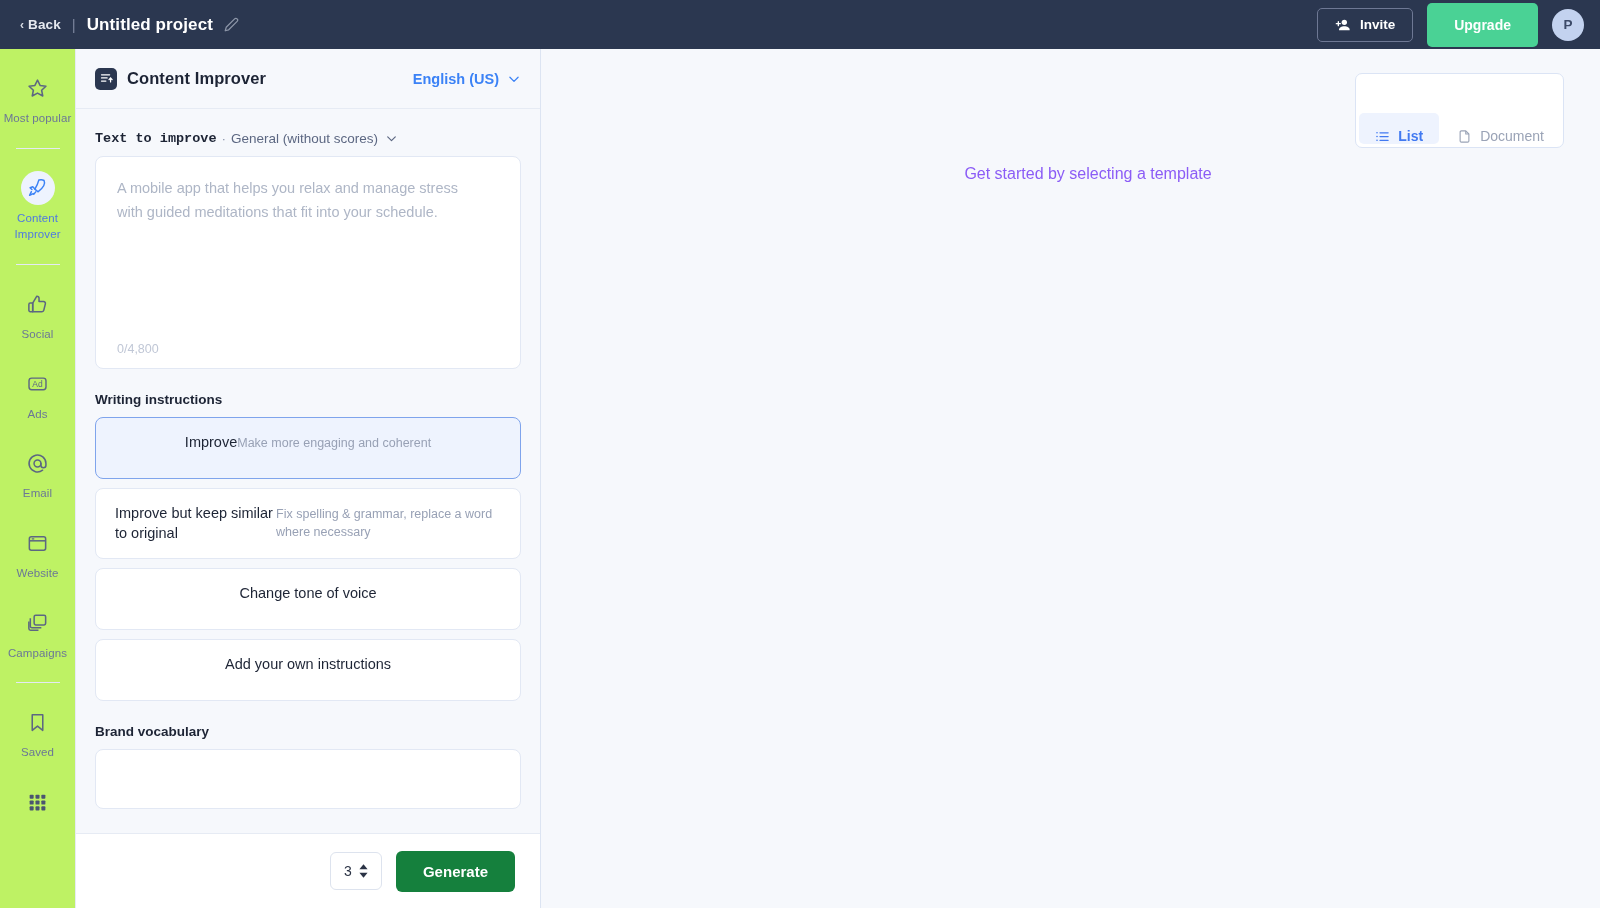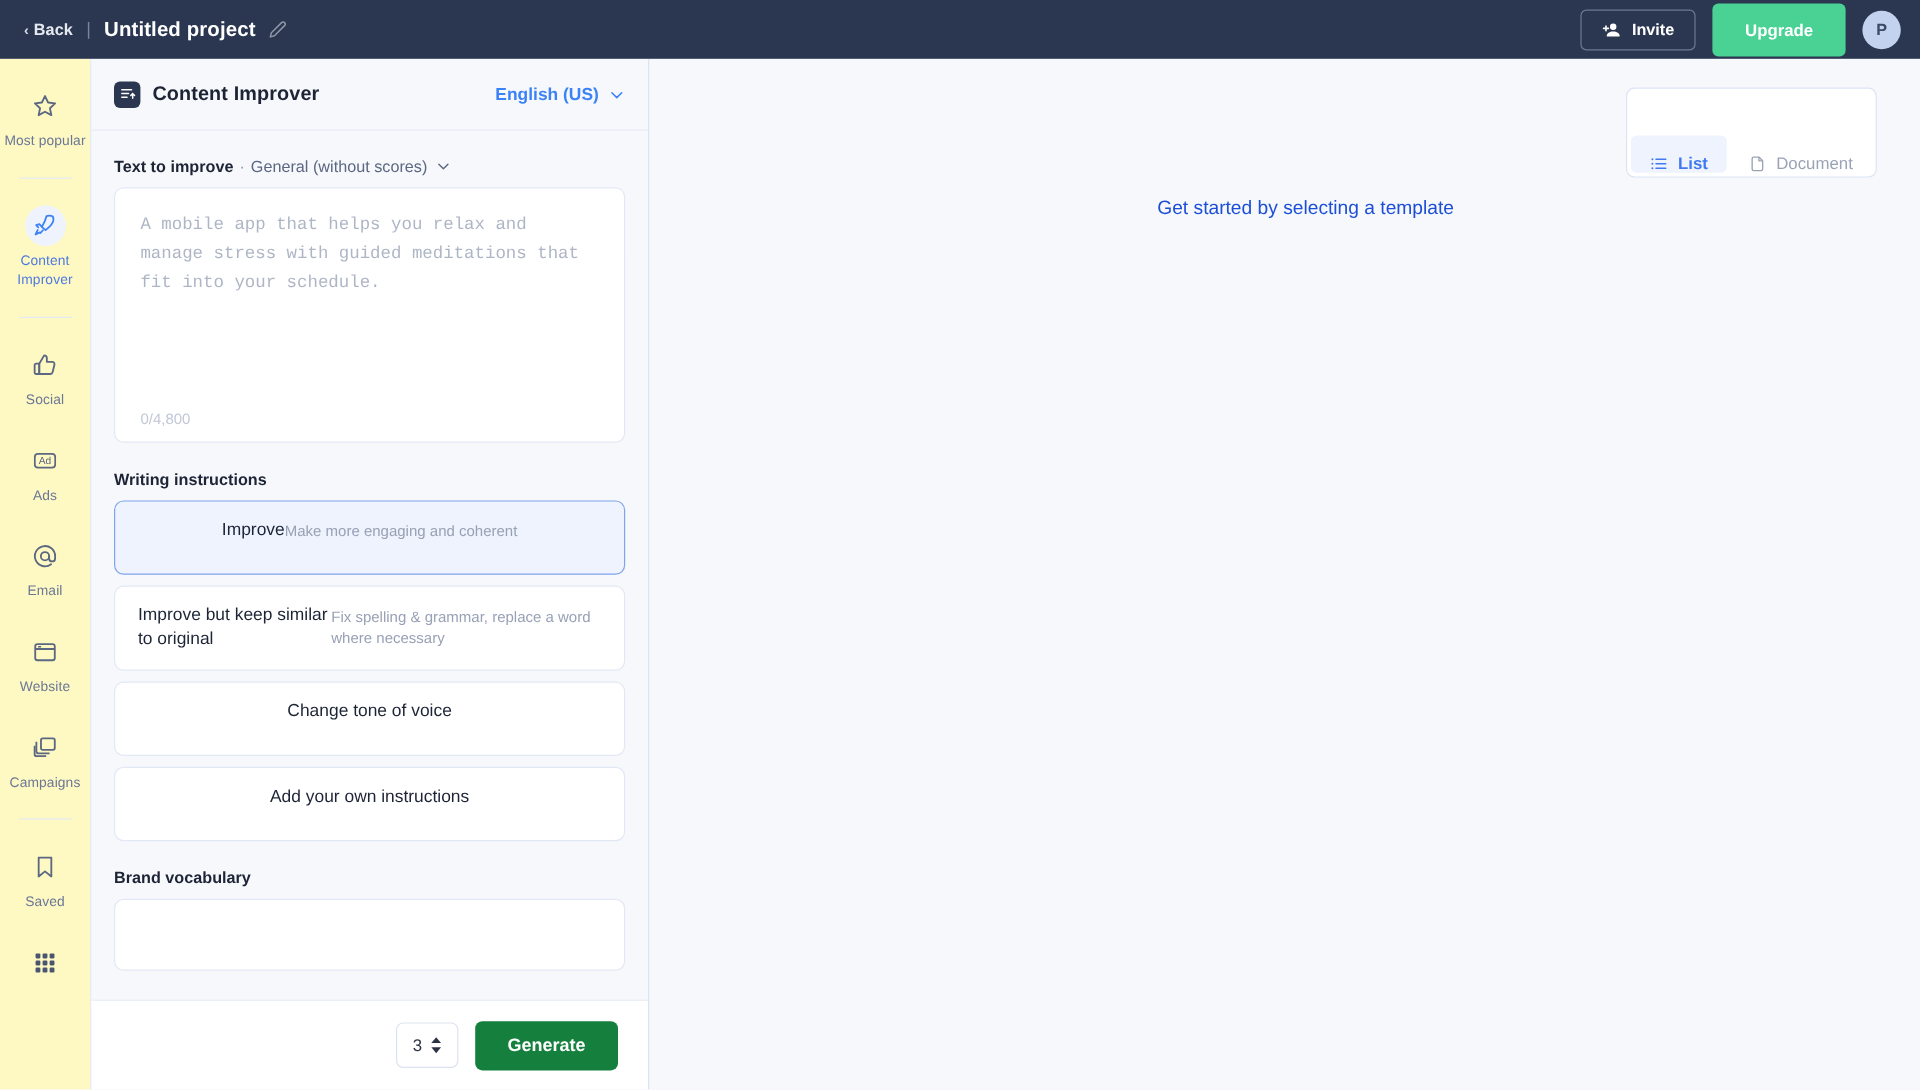--- a/index.html
+++ b/index.html
@@ -51,21 +51,21 @@
   .avatar {
     width: 32px; height: 32px; border-radius: 50%;
     background: #c3d2ef; color: #3c4a68;
     display: flex; align-items: center; justify-content: center;
     font-size: 13.5px; font-weight: 600; cursor: pointer;
   }
 
   
   .rail {
     position: absolute; top: 49px; left: 0; width: 76px; bottom: 0;
-    background: #fef9c3; border-right: 1px solid #e6ebf4;
+    background: #bef264; border-right: 1px solid #e6ebf4;
     display: flex; flex-direction: column; align-items: center;
     padding-top: 17px;
     overflow: hidden;
     z-index: 30;
   }
   .rail-item {
     width: 76px; padding: 5px 2px 4px;
     display: flex; flex-direction: column; align-items: center;
     cursor: pointer; margin-bottom: 15px;
   }
@@ -108,34 +108,33 @@
 
   .panel-body {
     position: absolute; top: 60px; left: 0; right: 0; bottom: 75px;
     overflow: hidden; padding: 22px 19px 0;
   }
 
   .field-label {
     font-size: 13.5px; color: #1d2435; margin-bottom: 10px;
     display: flex; align-items: center; gap: 5px;
   }
-  .field-label b { font-weight: 700; }
+  .field-label b { font-weight: 700; font-family: Liberation Mono, monospace; }
   .field-label .dot { color: #8b95ac; font-weight: 400; }
   .field-sub { color: #5c6782; font-weight: 400; cursor: pointer; }
   .chev-sm { display: inline-flex; margin-left: 2px; cursor: pointer; }
 
   .textarea-box {
     position: relative; background: #ffffff;
     border: 1px solid #e2e8f4; border-radius: 8px;
     height: 213px; padding: 19px 21px 0;
   }
   .ta-placeholder {
     font-size: 14.5px; line-height: 1.67; color: #aeb6c6;
     max-width: 370px;
-    font-family: Liberation Mono, monospace;
   }
   .ta-counter {
     position: absolute; left: 21px; bottom: 12px;
     font-size: 12.5px; color: #c0c7d6;
   }
 
   .section-label {
     font-size: 13.5px; font-weight: 700; color: #1d2435;
     margin: 23px 0 10px;
   }
@@ -187,21 +186,21 @@
     background: #ffffff; padding: 3px; gap: 2px;
   }
   .view-opt {
     display: flex; align-items: flex-end; gap: 8px;
     height: 31px; padding: 0 16px; border-radius: 5px;
     font-size: 14px; color: #9aa3b6; cursor: pointer; margin-top: 36px;
   }
   .view-opt.active { background: #eef3fe; color: #4179f1; font-weight: 600; }
   .empty-msg {
     position: absolute; top: 116px; left: 0; right: 0;
-    text-align: center; font-size: 16px; color: #1d4ed8; margin-left: 34px;
+    text-align: center; font-size: 16px; color: #8b5cf6; margin-left: 34px;
   }
 </style>
 </head>
 <body>
 
 <div class="app">
 
   <div class="topbar">
     <div class="back-link">
       <span class="back-chevron">‹</span>

